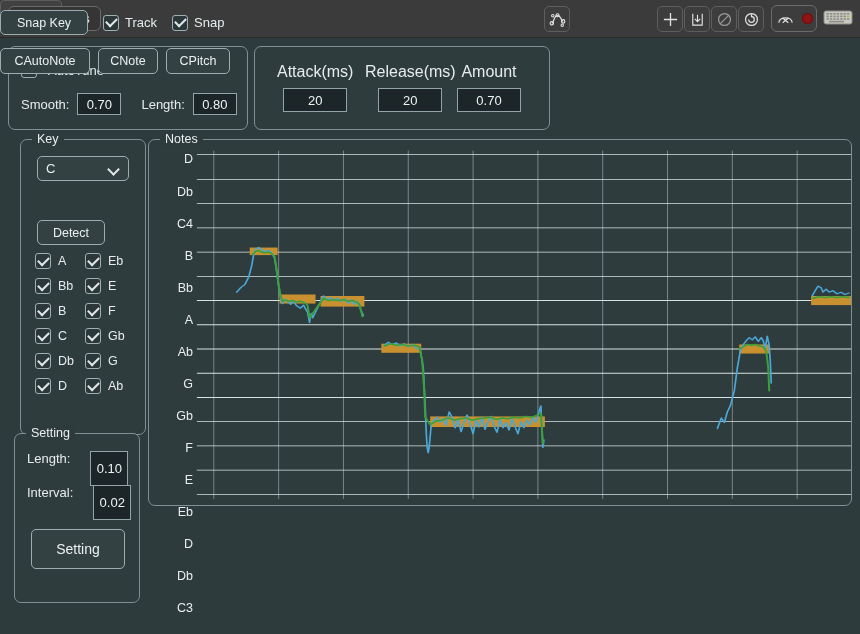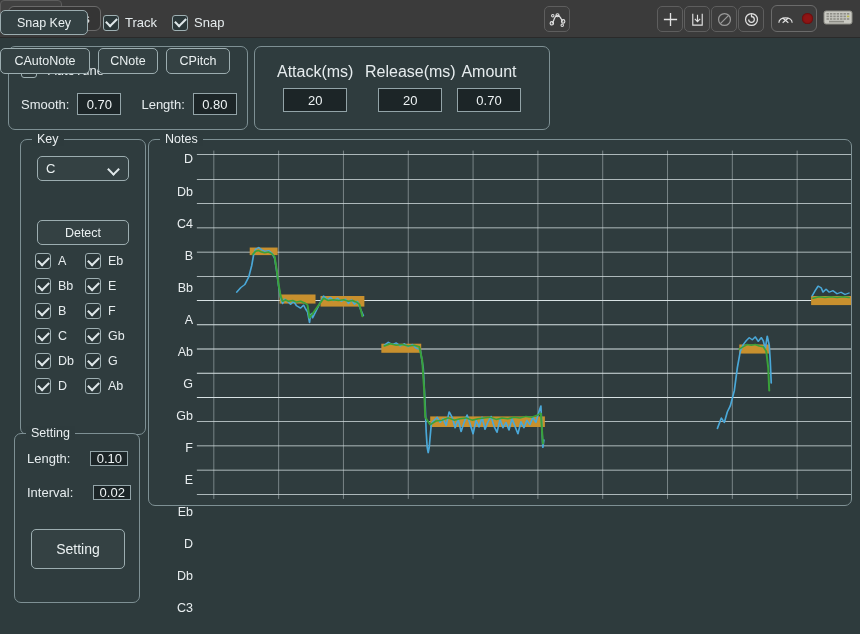--- a/index.html
+++ b/index.html
@@ -124,30 +124,30 @@
     color:#eaf0f1; font-size:13px;
     display:flex; align-items:center; justify-content:space-between;
     padding: 0 8px;
   }
   .chev { width:11px; height:7px; position:relative; flex:0 0 auto; }
   .chev::before{
     content:""; position:absolute; left:0; top:0;
     width:7px;height:7px;border-right:2px solid #dfe7e9;border-bottom:2px solid #dfe7e9;
     transform: rotate(45deg);
   }
-  .detect-btn { position:absolute; left:16px; top:80px; width:92px; height:25px; }
+  .detect-btn { position:absolute; left:16px; top:80px; width:68px; height:25px; }
   .notegrid { position:absolute; left:14px; top:113px; width:100px; }
   .notegrid .nrow { display:flex; margin-bottom:9px; }
   .notegrid .ncell { width:50px; display:flex; align-items:center; gap:7px; }
   .notegrid .ncell .ftxt { font-size:12.5px; }
 
   
   #setting { left: 14px; top: 433px; width: 126px; height: 170px; }
   .set-row { position:absolute; left:12px; display:flex; align-items:flex-start; gap:20px; }
-  .set-row .field { width:38px; height:15px; }
+  .set-row .field { width:38px; height:35px; }
   .setting-btn { position:absolute; left:16px; top:95px; width:94px; height:40px; font-size:14px; }
 
   
   #notes { left: 148px; top: 139px; width: 704px; height: 367px; }
   .plot { position:absolute; left:0; top:0; width:100%; height:100%; }
   .ylabels { position:absolute; left:0; top:0; width:48px; height:100%; }
   .ylabels span {
     position:absolute; right:4px; transform: translateY(-50%);
     font-size:12.5px; color:#e9eef0; white-space:nowrap;
   }

